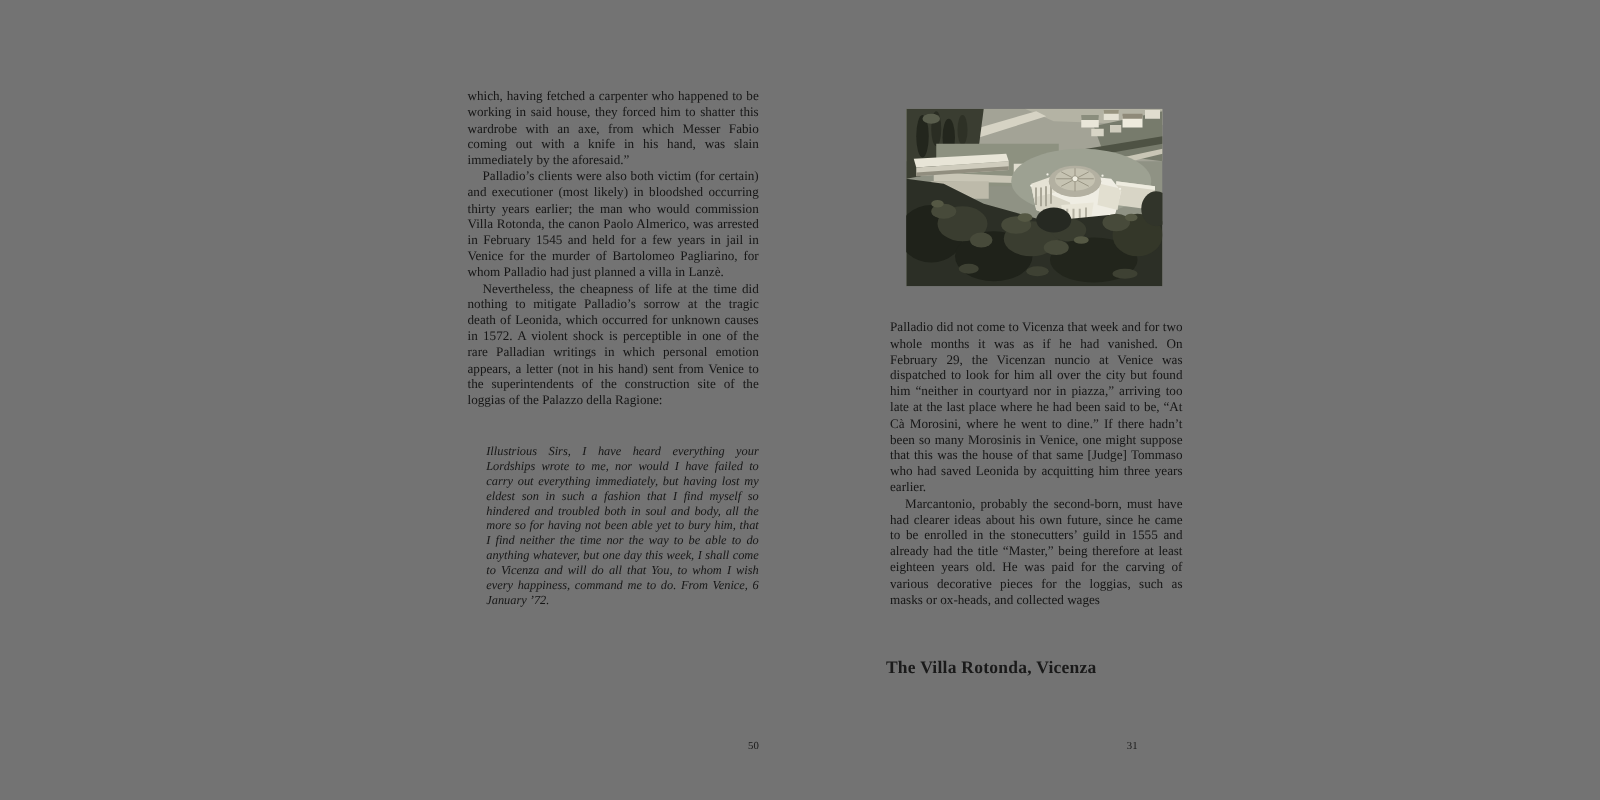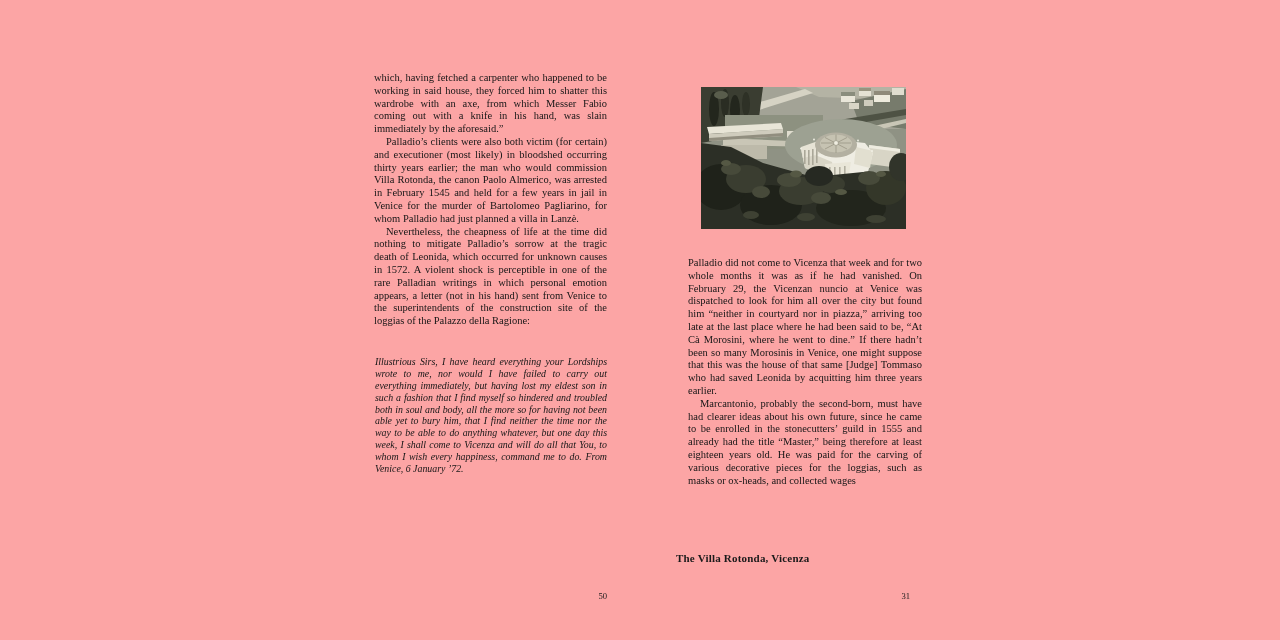--- a/index.html
+++ b/index.html
@@ -2,46 +2,46 @@
 <html><head>
 <meta charset="utf-8">
 <style>
   html,body{margin:0;padding:0;}
   body{
     width:1280px;height:640px;background:#ffffff;
     font-family:"Liberation Serif", serif;
     color:#161616;
     position:relative;overflow:hidden;
   }
-  .spread{position:absolute;inset:0;background:#fca5a5;}
+  .spread{position:absolute;inset:0;background:#737373;}
   .col{position:absolute;}
   .col-left{left:374px;top:72px;width:233px;}
-  .col-right{left:688px;top:87px;width:234px;}
+  .col-right{left:712px;top:87px;width:234px;}
   p.body{
     margin:0;
     font-size:10.5px;line-height:12.8px;
     text-align:justify;
     color:#161616;
   }
   p.indent{text-indent:12px;}
   p.quote{
-    margin:28px 0 0 1px;
+    margin:28px 0 0 15px;
     font-style:italic;
     font-size:9.9px;line-height:11.9px;
     text-align:justify;
   }
   figure.photo{
     margin:0 0 28px 13px;
     width:205px;height:142px;
     line-height:0;
   }
   .caption{
-    position:absolute;left:676px;top:552px;width:234px;
-    font-weight:bold;
-    font-size:11px;letter-spacing:0.2px;color:#1a1a1a;
+    position:absolute;left:676px;top:527px;width:234px;
+    text-align:center;font-weight:bold;
+    font-size:14px;letter-spacing:0.2px;color:#1a1a1a;
   }
   .folio{
     position:absolute;top:591px;
     font-size:8.6px;color:#1a1a1a;text-align:right;
   }
   .folio-left{left:374px;width:233px;}
   .folio-right{left:676px;width:234px;}
 </style>
 </head>
 <body>

